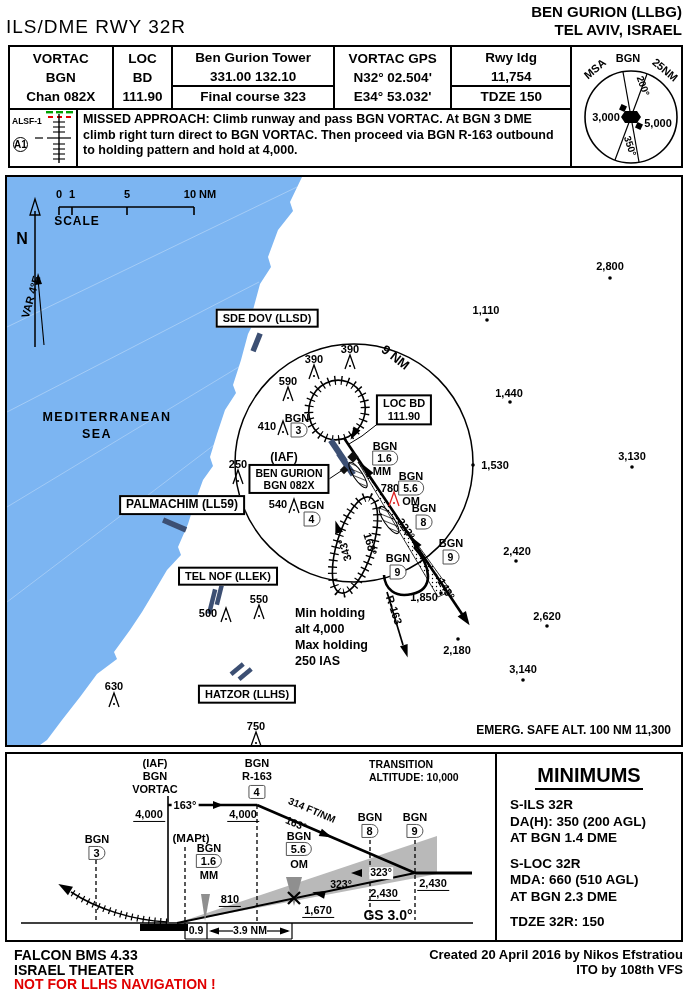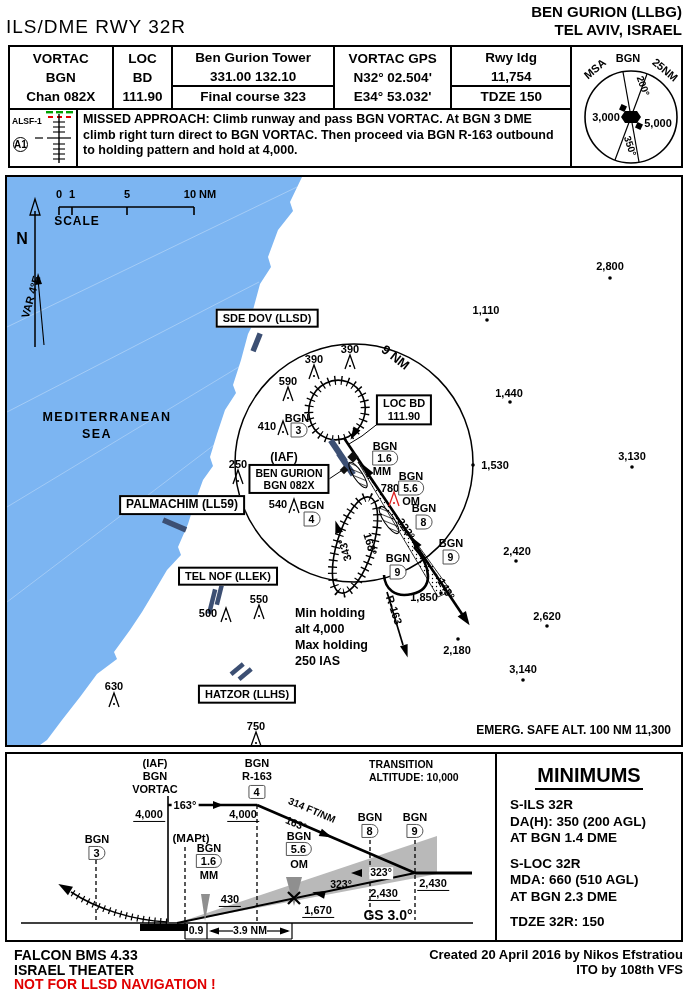--- a/index.html
+++ b/index.html
@@ -430,21 +430,21 @@
   <div class="pl dme" style="left:250px;top:38px;border-radius:2px">4</div>
   <div class="pl ualt" style="left:236px;top:61px">4,000</div>
   <div class="pl" style="left:305px;top:56px;font-size:10px;transform:translate(-50%,-50%) rotate(23deg)">314 FT/NM</div>
   <div class="pl" style="left:289px;top:70px;font-size:10.5px;transform:translate(-50%,-50%) rotate(23deg)">163°</div>
   <div class="pl" style="left:184px;top:84px;font-size:11.5px">(MAPt)</div>
   <div class="pl" style="left:90px;top:85px">BGN</div>
   <div class="pl dme" style="left:90px;top:99px">3</div>
   <div class="pl" style="left:202px;top:94px">BGN</div>
   <div class="pl dme" style="left:202px;top:107px">1.6</div>
   <div class="pl" style="left:202px;top:121px">MM</div>
-  <div class="pl ualt" style="left:223px;top:146px">430</div>
+  <div class="pl ualt" style="left:223px;top:146px">810</div>
   <div class="pl" style="left:292px;top:82px">BGN</div>
   <div class="pl dme" style="left:292px;top:95px">5.6</div>
   <div class="pl" style="left:292px;top:110px">OM</div>
   <div class="pl ualt" style="left:311px;top:157px">1,670</div>
   <div class="pl" style="left:334px;top:131px;font-size:10.5px">323°</div>
   <div class="pl" style="left:374px;top:119px;font-size:10.5px;background:#fff;padding:0 1px">323°</div>
   <div class="pl" style="left:363px;top:63px">BGN</div>
   <div class="pl dme" style="left:363px;top:77px">8</div>
   <div class="pl ualt" style="left:377px;top:140px">2,430</div>
   <div class="pl" style="left:408px;top:63px">BGN</div>
@@ -466,18 +466,18 @@
     <div>MDA: 660 (510 AGL)</div>
     <div>AT BGN 2.3 DME</div>
     <div class="min-gap"></div>
     <div>TDZE 32R: 150</div>
   </div>
 </div>
 
 <div class="foot-left">
   <div>FALCON BMS 4.33</div>
   <div>ISRAEL THEATER</div>
-  <div class="warnred">NOT FOR LLSD NAVIGATION !</div>
+  <div class="warnred">NOT FOR LLHS NAVIGATION !</div>
 </div>
 <div class="foot-right">
   <div>Created 20 April 2016 by Nikos Efstratiou</div>
   <div>ITO by 108th VFS</div>
 </div>
 
 </body></html>

